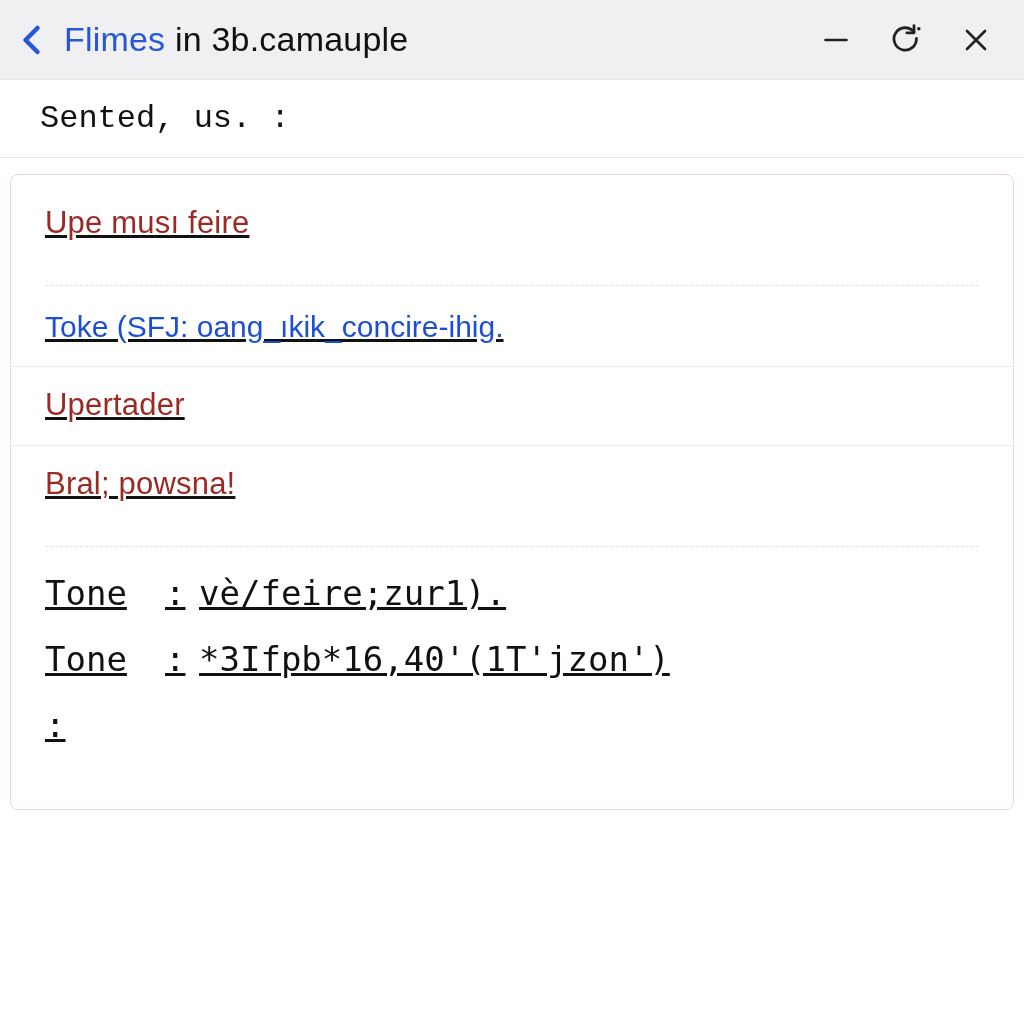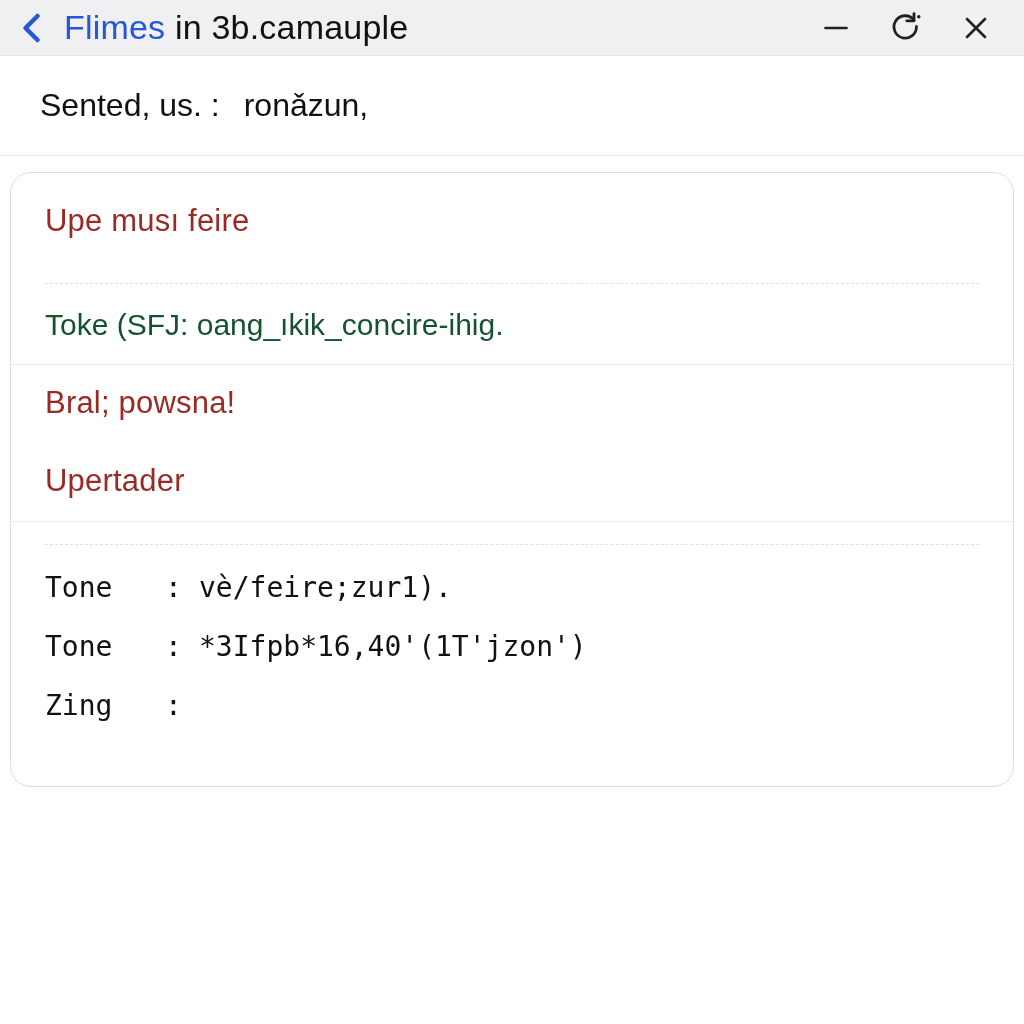--- a/index.html
+++ b/index.html
@@ -5,21 +5,21 @@
   * { box-sizing: border-box; margin: 0; padding: 0; }
   html, body { width: 1024px; height: 1024px; overflow: hidden; }
   body {
     font-family: -apple-system, "Segoe UI", "Helvetica Neue", Arial, sans-serif;
     background: #ffffff;
     color: #111;
   }
 
   
   .titlebar {
-    height: 56px;
+    height: 80px;
     background: #f0f0f3;
     display: flex;
     align-items: center;
     padding: 0 24px 0 12px;
     border-bottom: 1px solid #e6e6e9;
     justify-content: flex-end;
   }
   .back-icon {
     width: 42px; height: 42px;
     display: flex; align-items: center; justify-content: center;
@@ -36,69 +36,71 @@
   .tb-spacer { flex: 1; }
   .tb-btn {
     width: 48px; height: 48px;
     display: flex; align-items: center; justify-content: center;
     margin-left: 22px;
   }
   .tb-btn svg { stroke: #222; stroke-width: 3.5; fill: none; }
 
   
   .subheader {
-    height: 100px;
+    height: 78px;
     display: flex;
     align-items: center;
     padding: 0 40px;
     font-size: 32px;
     color: #111;
     border-bottom: 1px solid #e4e4e8;
+    font-family: Liberation Mono, monospace;
   }
   .subheader .label { font-weight: 500; margin-right: 24px; }
   .subheader .value { font-weight: 400; }
 
   
   .card-wrap {
     padding: 16px 10px 0 10px;
   }
   .card {
     border: 1px solid #e9d9d9;
-    border-radius: 21px;
+    border-radius: 8px;
     background: #ffffff;
     padding: 10px 0 38px 0;
+    text-decoration: underline;
   }
   .section {
     padding: 20px 34px 22px 34px;
     border-bottom: 1px solid #eceaea;
   }
   .section.noline { border-bottom: none; }
   .section-title {
     color: #9a2a25;
     font-size: 31px;
     font-weight: 400;
     letter-spacing: 0.2px;
   }
   .dotted-divider {
     border-top: 1px dashed #e3e0e0;
     margin: 22px 34px 0 34px;
   }
   .body-row {
     padding: 24px 34px 22px 34px;
     font-size: 30px;
-    color: #14532d;
+    color: #1d4ed8;
     border-bottom: 1px solid #eceaea;
   }
   .kv-block {
     padding: 26px 34px 0 34px;
   }
   .kv-row {
     display: flex;
     align-items: baseline;
-    font-size: 28px;
+    font-size: 34px;
     margin-bottom: 26px;
     font-family: ui-monospace, "SF Mono", Menlo, Consolas, monospace;
   }
   .kv-key { width: 120px; }
   .kv-colon { width: 34px; }
   .kv-val { flex: 1; }
 </style>
 </head>
 <body>
 
@@ -127,52 +129,50 @@
   <div class="tb-btn">
     <svg viewBox="0 0 40 40" width="30" height="30">
       <line x1="8" y1="8" x2="32" y2="32" stroke-linecap="round"></line>
       <line x1="32" y1="8" x2="8" y2="32" stroke-linecap="round"></line>
     </svg>
   </div>
 </div>
 
 <div class="subheader">
   <span class="label">Sented, us. :</span>
-  <span class="value">ronǎzun,</span>
 </div>
 
 <div class="card-wrap">
   <div class="card">
 
     <div class="section noline">
       <div class="section-title">Upe musı feire</div>
     </div>
     <div class="dotted-divider"></div>
     <div class="body-row">Toke (SFJ:  oang_ıkik_concire-ihig.</div>
 
+    <div class="section">
+      <div class="section-title">Upertader</div>
+    </div>
+
     <div class="section noline">
       <div class="section-title">Bral; powsna!</div>
-    </div>
-
-    <div class="section">
-      <div class="section-title">Upertader</div>
     </div>
     <div class="dotted-divider"></div>
 
     <div class="kv-block">
       <div class="kv-row">
         <span class="kv-key">Tone</span>
         <span class="kv-colon">:</span>
         <span class="kv-val">vè/feire;zur1).</span>
       </div>
       <div class="kv-row">
         <span class="kv-key">Tone</span>
         <span class="kv-colon">:</span>
         <span class="kv-val">*3Ifpb*16,40'(1T'jzon')</span>
       </div>
       <div class="kv-row">
-        <span class="kv-key">Zing</span>
         <span class="kv-colon">:</span>
       </div>
     </div>
 
   </div>
 </div>
 
 </body></html>

